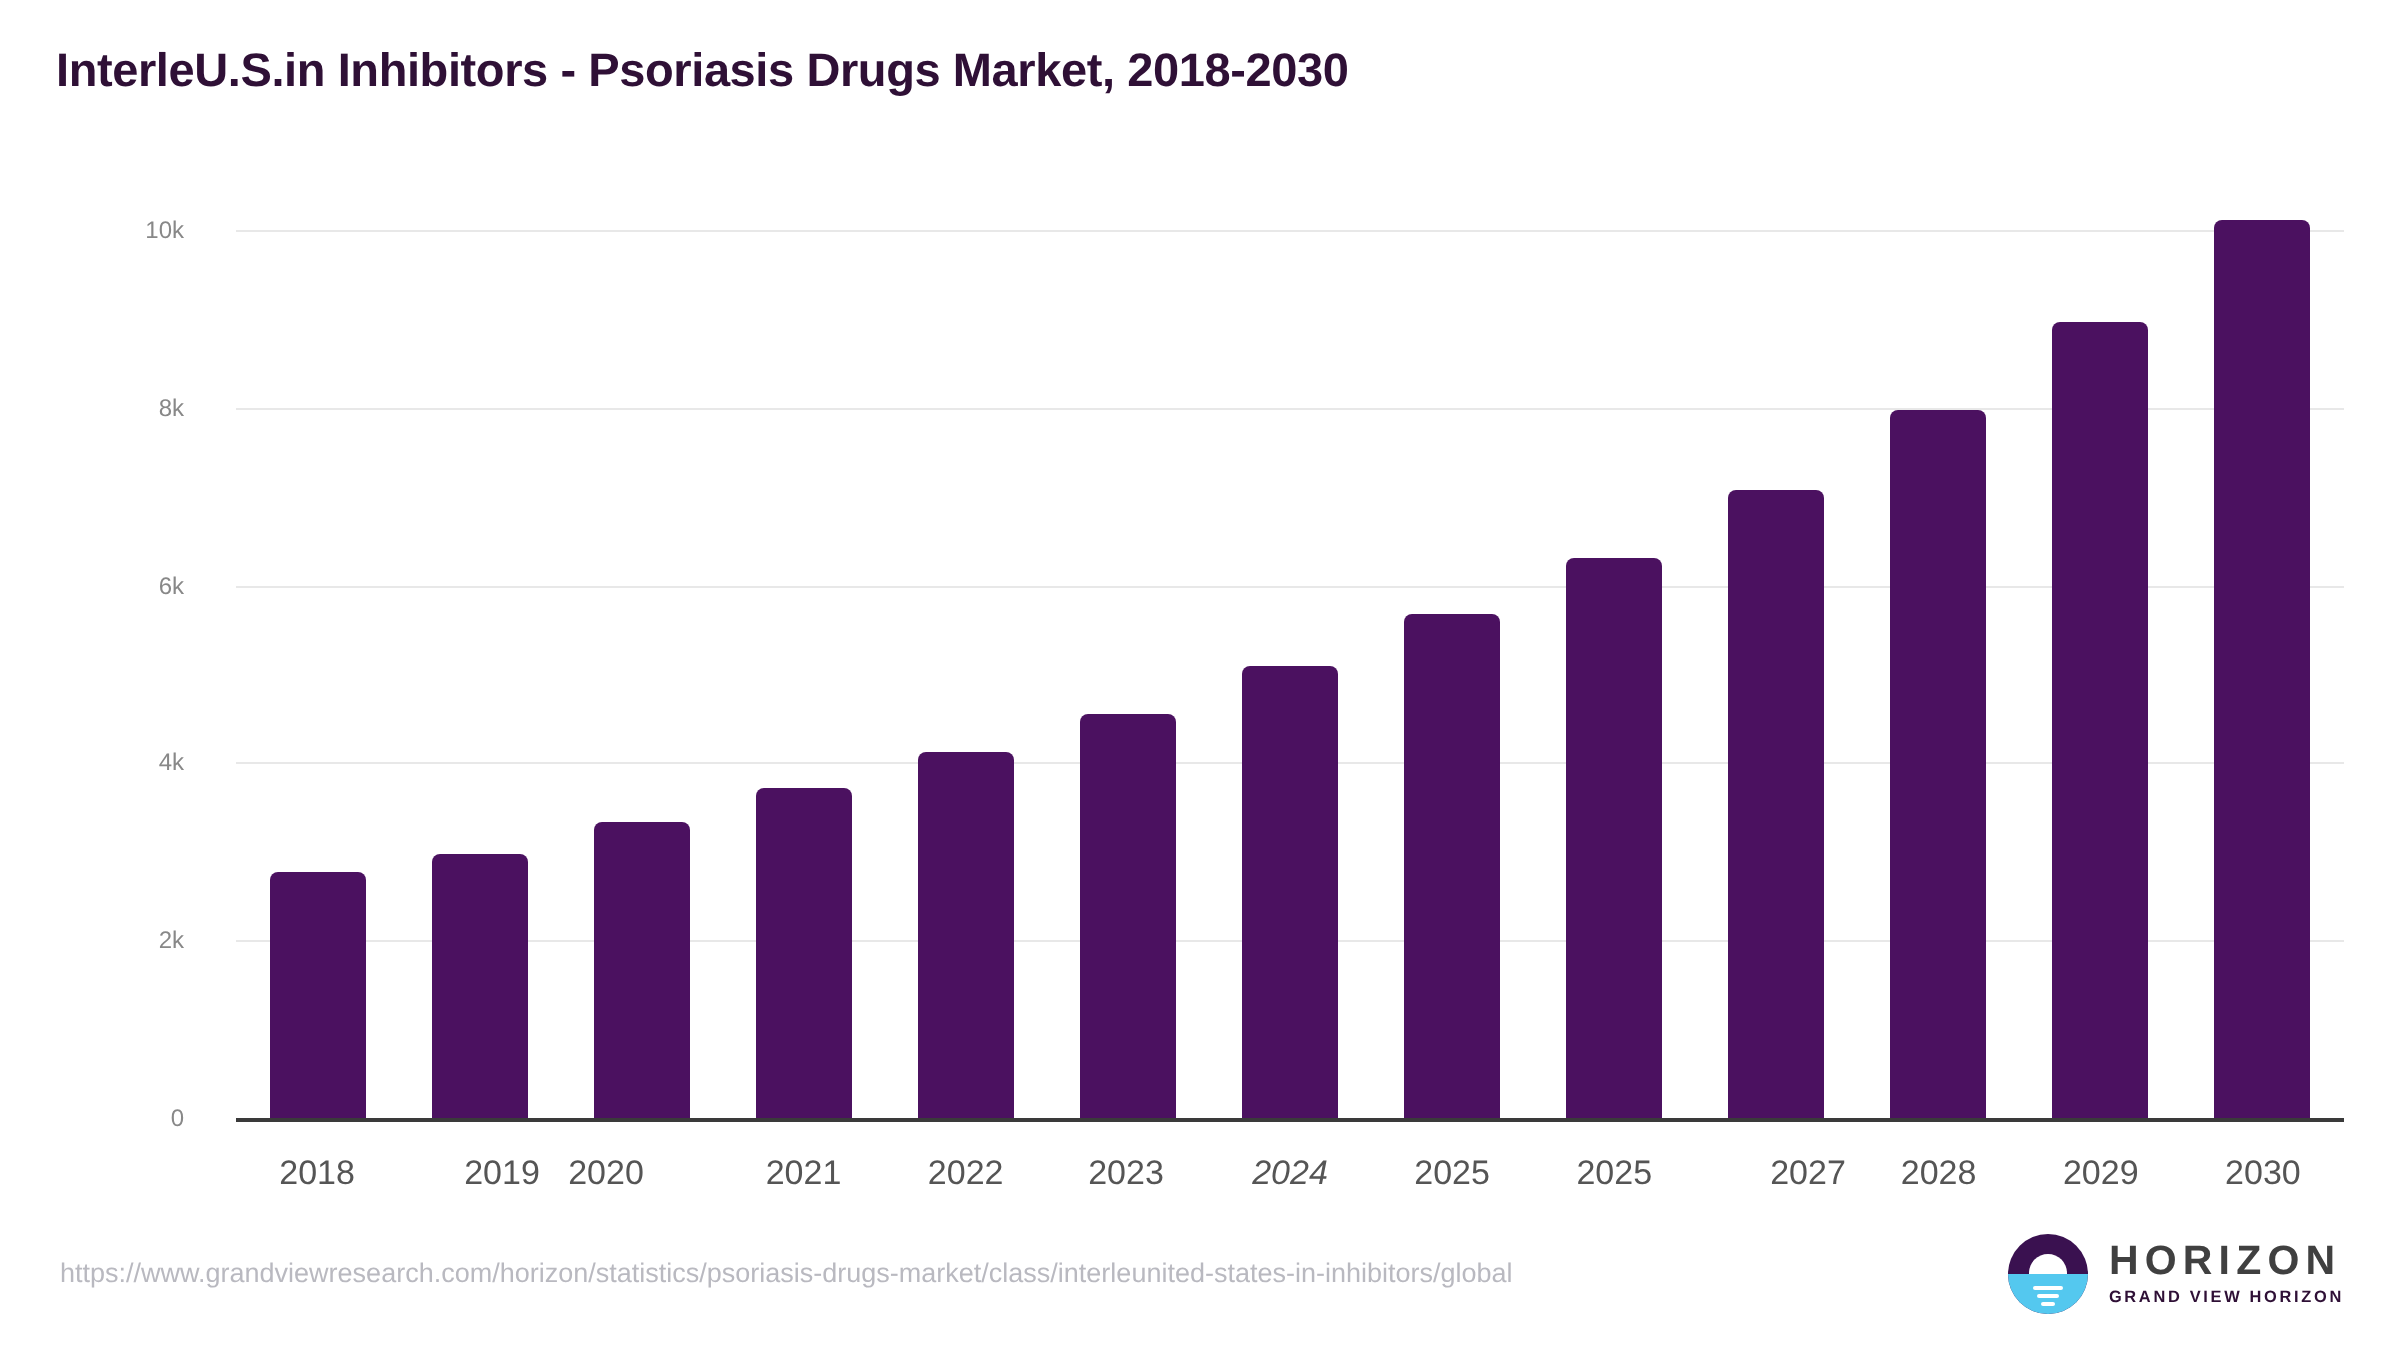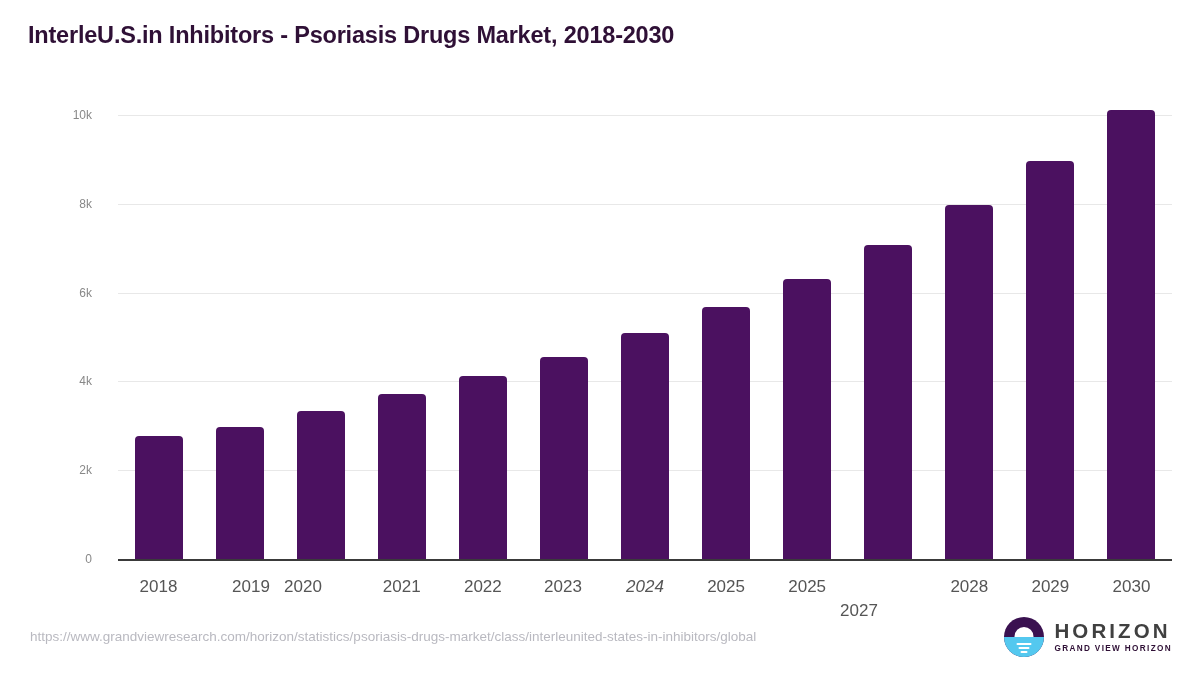--- a/index.html
+++ b/index.html
@@ -193,21 +193,21 @@
       <div id="xticks">
           <div class="xtick-label" style="left: 40.5385px;">2018</div>
           <div class="xtick-label" style="left: 133px;">2019</div>
           <div class="xtick-label" style="left: 185px;">2020</div>
           <div class="xtick-label" style="left: 283.769px;">2021</div>
           <div class="xtick-label" style="left: 364.846px;">2022</div>
           <div class="xtick-label" style="left: 445px;">2023</div>
           <div class="xtick-label" style="left: 527px; font-style: italic;">2024</div>
           <div class="xtick-label" style="left: 608.077px;">2025</div>
           <div class="xtick-label" style="left: 689.154px;">2025</div>
-          <div class="xtick-label" style="left: 741px; margin-top: 24px;">2027</div>
+          <div class="xtick-label" style="left: 786px;">2027</div>
           <div class="xtick-label" style="left: 851.308px;">2028</div>
           <div class="xtick-label" style="left: 932.385px;">2029</div>
           <div class="xtick-label" style="left: 1013.46px;">2030</div>
         </div>
     </div>
   </div>
 
   <div class="footer">
     <div class="source-url">https://www.grandviewresearch.com/horizon/statistics/psoriasis-drugs-market/class/interleunited-states-in-inhibitors/global</div>
 

